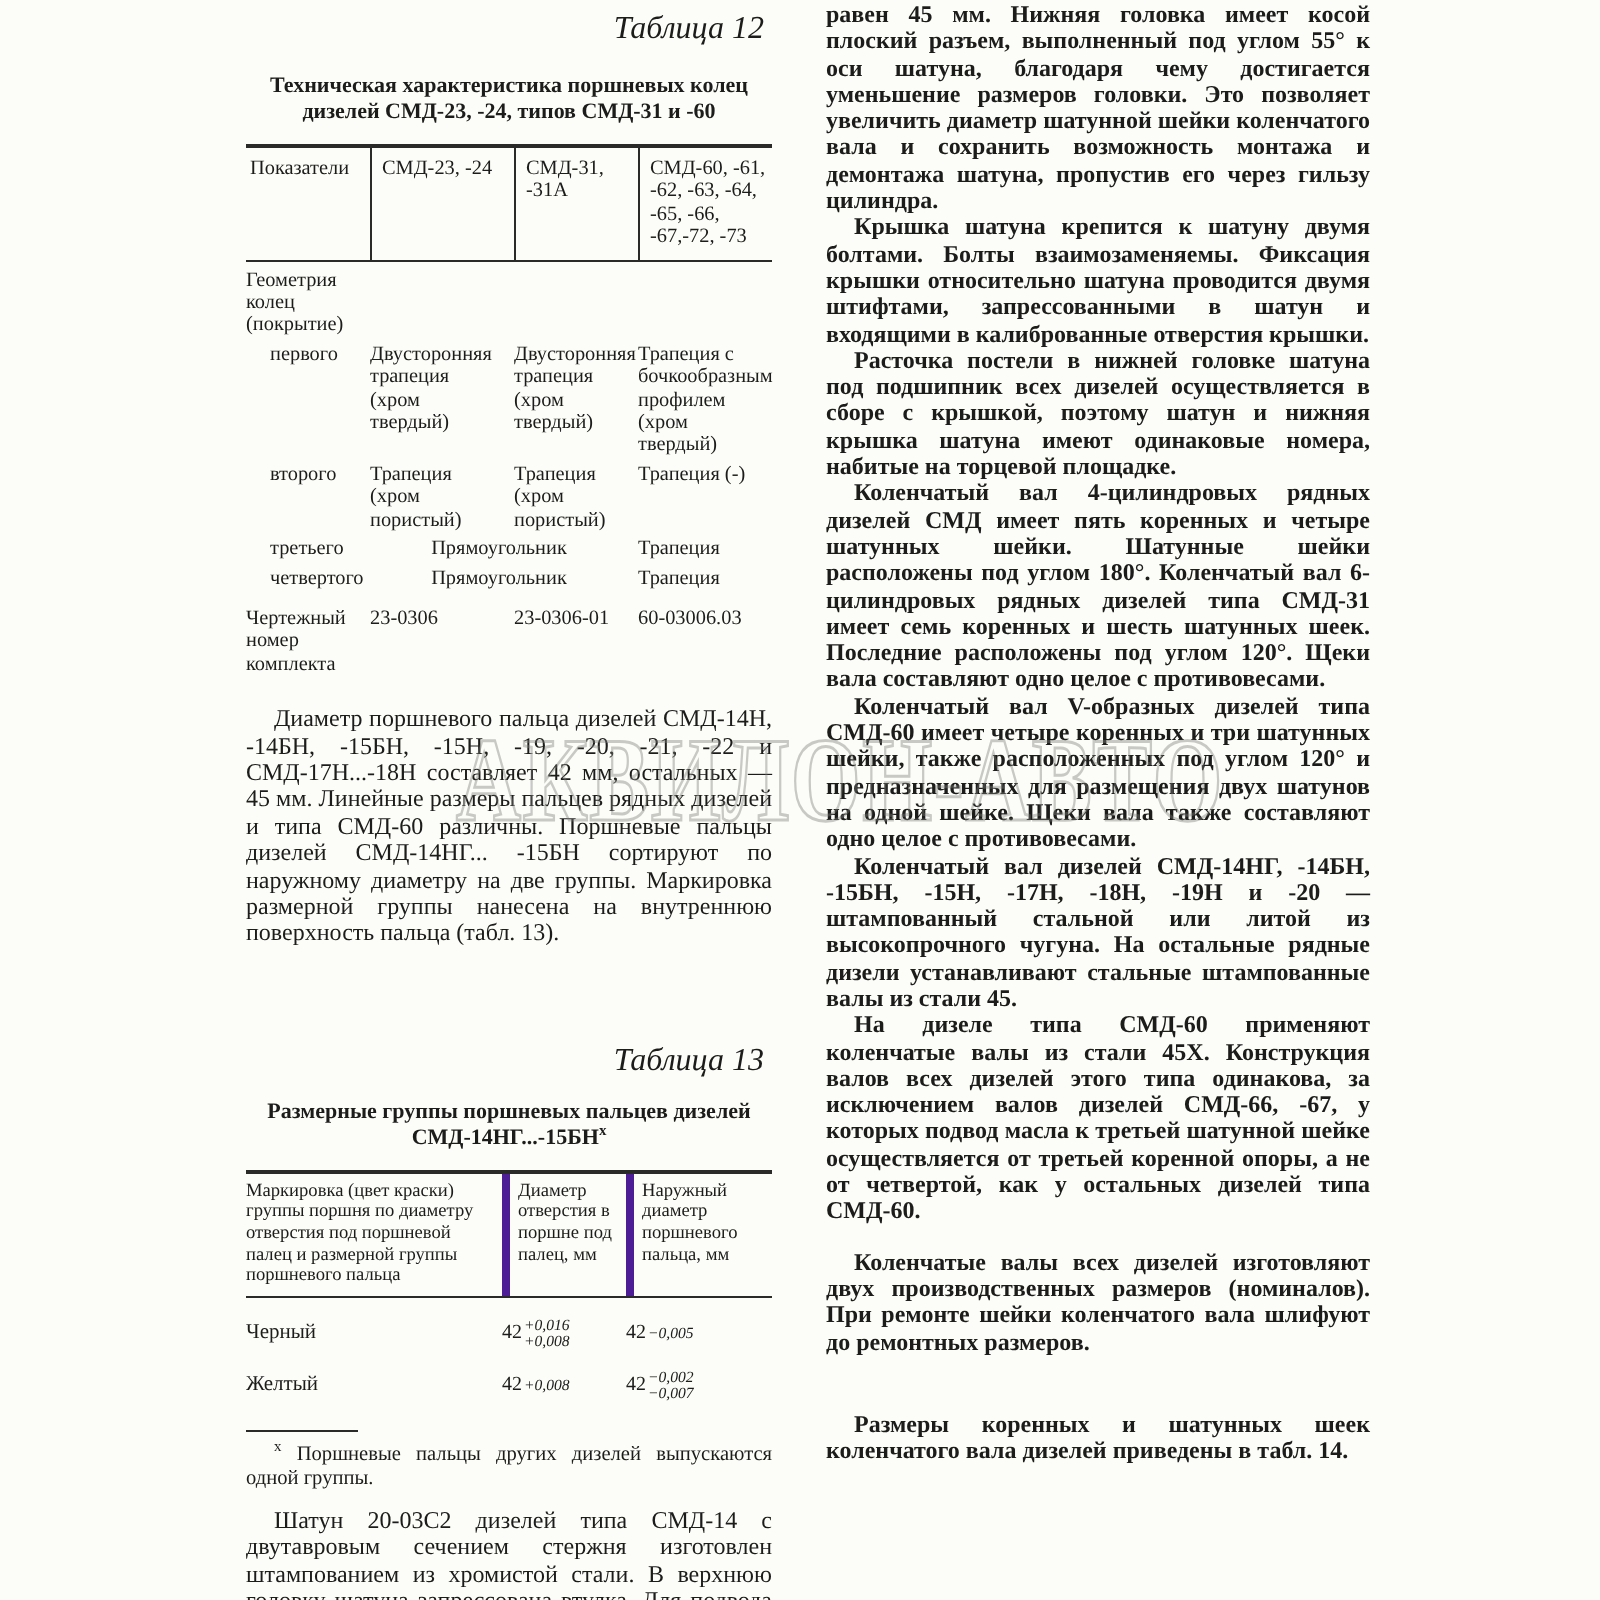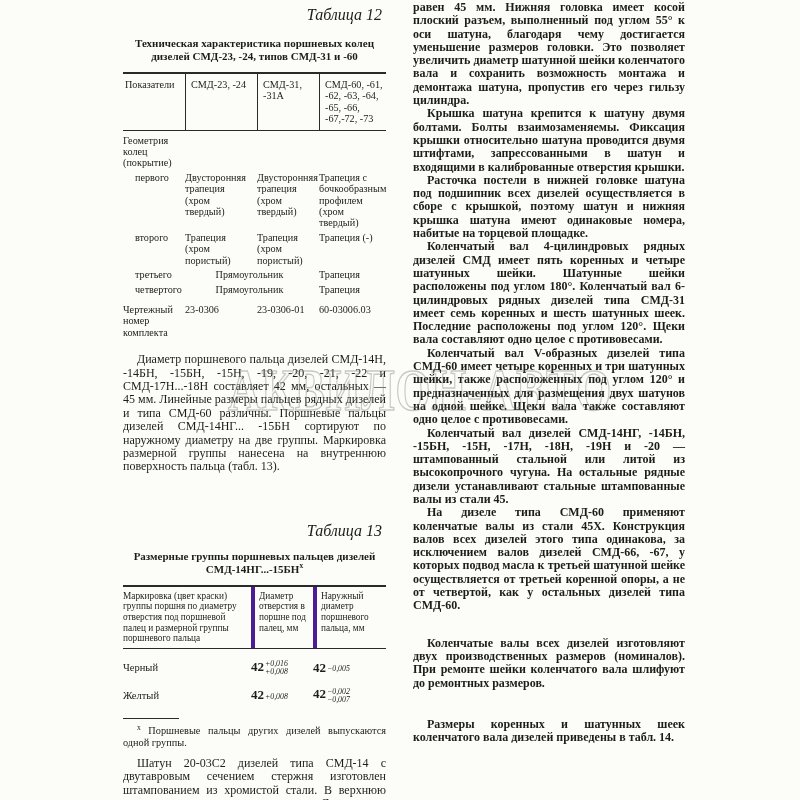--- a/index.html
+++ b/index.html
@@ -8,21 +8,21 @@
     background:#fcfdf9;color:#1c1c1a;
     font-family:"Liberation Serif", serif;
   }
   .page{position:absolute;inset:0;}
   
   .col{position:absolute;text-align:justify;}
   .col-left{left:123px;top:6px;width:263px;}
   .col-right{left:413px;top:1px;width:272px;}
   .body-p{margin:0;font-size:12px;line-height:13.4px;text-indent:14px;}
   .col-right .body-p{line-height:13.3px;font-weight:bold;}
-  .mt-gap1{margin-top:24px;}
+  .mt-gap1{margin-top:12px;}
   .mt-gap2{margin-top:28px;}
   
   .tbl-label{font-style:italic;font-size:16px;text-align:right;margin:0 4px 13px 0;}
   .tbl-title{font-weight:bold;font-size:11px;line-height:13px;text-align:center;margin:0 0 9px 0;}
   sup.sp{font-size:7.5px;vertical-align:super;line-height:0;}
   
   .t12{font-size:10.2px;line-height:11.4px;text-align:left;}
   .t12-header{display:grid;grid-template-columns:62px 72px 62px 67px;
     border-top:2px solid #2a2a28;border-bottom:1px solid #2a2a28;}
   .t12-header .cell{padding:5px 3px 5px 2px;}
@@ -37,21 +37,21 @@
   .t13{text-align:left;}
   .t13-header{display:grid;grid-template-columns:128px 62px 65px;
     border-top:2px solid #2a2a28;border-bottom:1px solid #2a2a28;
     font-size:9.3px;line-height:10.6px;}
   .t13-header .cell{padding:4px 3px 4px 0;}
   .t13-header .cell + .cell{border-left:4px solid #4c1d95;padding-left:4px;}
   .t13-row{display:grid;grid-template-columns:128px 62px 65px;
     font-size:10.5px;margin-top:10px;align-items:center;}
   
   .tol{white-space:nowrap;}
-  .tol-base{font-size:13px;font-weight:bold;}
+  .tol-base{font-size:10px;}
   .tol-stack{display:inline-flex;flex-direction:column;vertical-align:middle;
     font-size:7.8px;line-height:8px;font-style:italic;margin-left:1px;}
   
   .fn-rule{width:56px;border-top:1px solid #2a2a28;margin:14px 0 6px 0;}
   .fn{font-size:10.3px;line-height:12px;margin:0;text-indent:14px;}
   
   .watermark{
     position:absolute;left:228px;top:356px;z-index:5;pointer-events:none;
     font-size:60px;font-weight:bold;letter-spacing:1px;
     transform:scaleX(0.75);transform-origin:left top;

